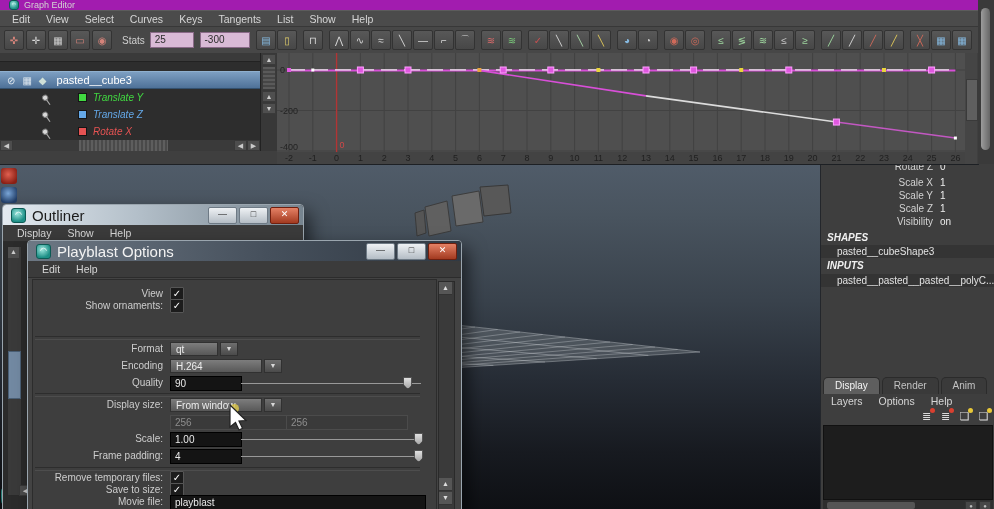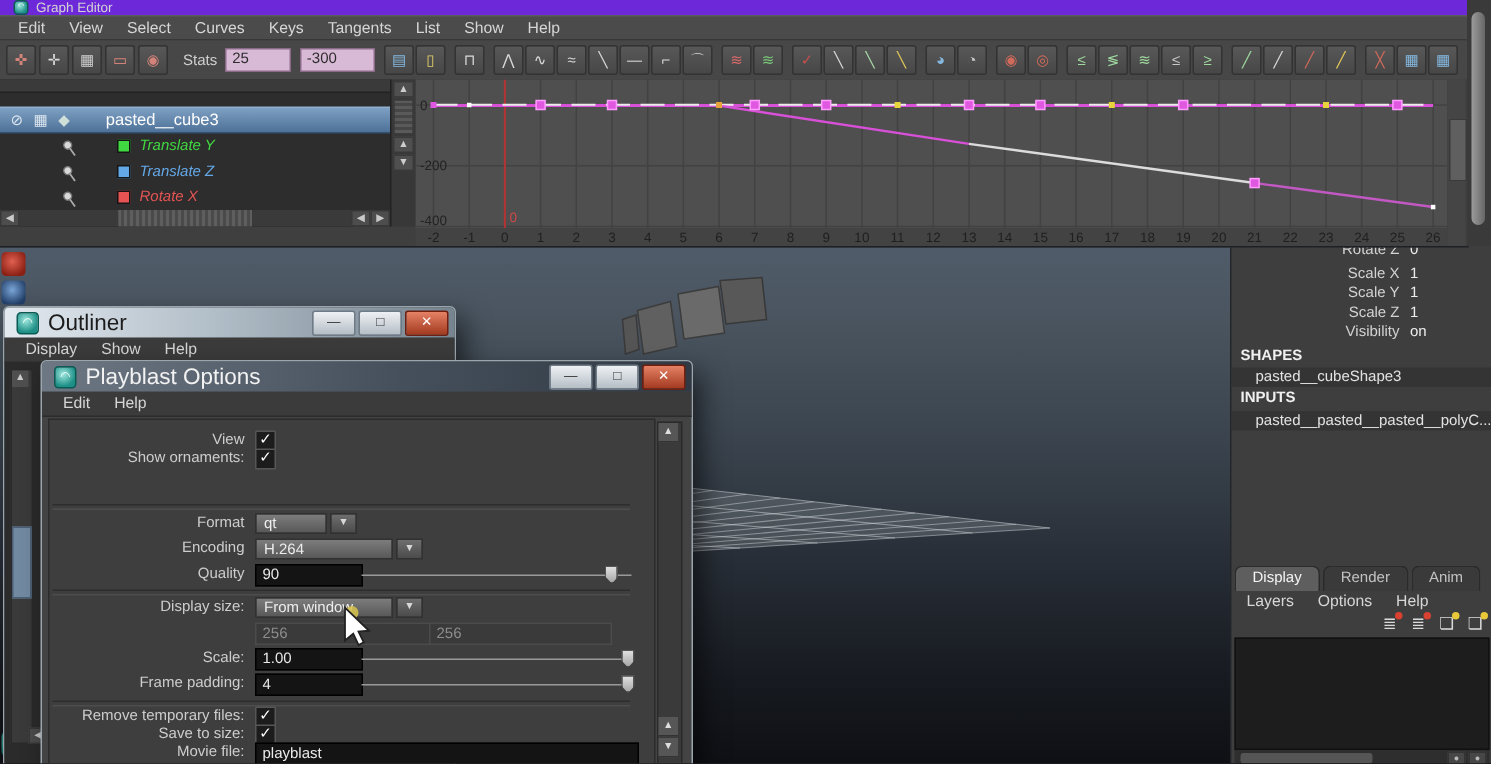--- a/index.html
+++ b/index.html
@@ -19,42 +19,42 @@
   .wtitle{font-size:15px;}
   .wbtns{position:absolute;right:4px;top:2px;display:flex;gap:2px;}
   .wbtn{width:27px;height:15px;border:1px solid #6e7a85;border-radius:2px;
      background:linear-gradient(#eef1f4,#b4bdc5);color:#333;font-size:9px;line-height:13px;text-align:center;}
   .wbtn.close{background:linear-gradient(#e58165,#a23a20);border-color:#701f0e;color:#fff;}
   .wmenubar{height:16px;background:#3b3b3b;border-bottom:1px solid #2c2c2c;display:flex;align-items:center;padding-left:6px;}
   .menu-item{font-size:10.5px;color:#d6d6d6;padding:1px 8px;}
   
   #graph-editor{position:absolute;left:0;top:0;width:978px;height:164px;background:#3f3f3f;
      border-right:1px solid #23262b;border-bottom:1px solid #1d2024;z-index:5;}
-  #ge-title{height:10px;background:#6d28d9;overflow:hidden;display:flex;align-items:center;}
+  #ge-title{height:10px;background:#a21caf;overflow:hidden;display:flex;align-items:center;}
   #ge-title .maya-icon{width:8px;height:8px;margin:0 5px 0 9px;font-size:5px;line-height:7px;}
   #ge-title span.t{color:#d3d3d3;font-size:9px;}
   #ge-menubar{position:absolute;left:0;top:10px;width:100%;height:17px;background:#4b4b4b;
      border-top:1px solid #5c5c5c;border-bottom:1px solid #383838;display:flex;align-items:center;padding-left:4px;box-sizing:border-box;}
   #ge-toolbar{position:absolute;left:0;top:27px;width:100%;height:26px;background:#474747;
      display:flex;align-items:center;padding-left:4px;box-sizing:border-box;}
   #ge-left-tools{display:flex;gap:2px;margin-right:10px;}
   .tbtn{width:18px;height:18px;background:linear-gradient(#585858,#474747);border:1px solid #333;
      border-radius:2px;display:flex;align-items:center;justify-content:center;font-size:10px;flex:0 0 auto;}
   .tgroup{display:flex;gap:1px;margin-right:6px;}
   #ge-tool-groups{display:flex;align-items:center;}
   .stats-label{color:#cfcfcf;font-size:10px;margin-right:5px;}
   .pink-field{height:14px;background:#d9bad6;border:1px solid #8a6a88;color:#2c2c2c;
      font-size:10px;line-height:14px;padding:0 4px;margin-right:6px;}
   
   #ge-tree{position:absolute;left:0;top:53px;width:260px;height:98px;background:#2d2d2d;overflow:hidden;}
   #ge-tree .tophdr{height:8px;background:#3a3a3a;border-bottom:1px solid #222;}
   #ge-selrow{position:absolute;left:0;top:18px;width:100%;height:16px;
      background:linear-gradient(#7d9fc2,#4e7198);display:flex;align-items:center;border-top:1px solid #8fb0cf;border-bottom:1px solid #33506e;}
   #ge-selrow .sicon{color:#dce6ee;font-size:10px;margin-left:7px;}
-  #ge-selrow .node-label{color:#fff;font-size:11px;margin-left:24px;}
+  #ge-selrow .node-label{color:#fff;font-size:11px;margin-left:10px;}
   .chrow{position:absolute;left:0;height:13px;display:flex;align-items:center;}
   .chrow .pin{margin-left:40px;width:12px;height:12px;}
   .chrow .swatch{width:7px;height:7px;border:1px solid #151515;margin-left:26px;}
   .chrow .chlabel{font-size:10px;font-style:italic;margin-left:6px;}
   #ge-tree-hscroll{position:absolute;left:0;top:87px;width:260px;height:11px;background:#2c2c2c;display:flex;}
   .sbtn{width:13px;height:11px;background:#4d4d4d;border:1px solid #383838;color:#c9c9c9;
      font-size:7px;line-height:10px;text-align:center;box-sizing:border-box;}
   #ge-tree-hscroll .track{flex:1;background:#3a3a3a;position:relative;}
   #ge-tree-hscroll .thumb{position:absolute;left:30%;width:40%;top:0;height:100%;
      background:#555 repeating-linear-gradient(90deg,#5e5e5e 0 2px,#4a4a4a 2px 4px);}
@@ -104,21 +104,21 @@
   .psep{position:absolute;left:2px;right:16px;height:2px;border-top:1px solid #2d2d2d;border-bottom:1px solid #4d4d4d;}
   #pb-vscroll{position:absolute;left:410px;top:40px;width:15px;height:227px;background:#3a3a3a;border:1px solid #2a2a2a;}
   #pb-vscroll .vbtn{width:13px;height:12px;background:#565656;color:#ddd;font-size:7px;line-height:11px;text-align:center;border-bottom:1px solid #333;}
   #pb-vscroll .b2{position:absolute;left:0;width:13px;}
   
   #channel-box{position:absolute;left:820px;top:164px;width:174px;height:345px;background:#3e3e3e;
      border-left:1px solid #23262b;z-index:4;overflow:hidden;}
   .cbrow{position:absolute;left:0;width:100%;height:13px;}
   .cbrow .albl{position:absolute;left:0;width:112px;text-align:right;font-size:10px;color:#d2d2d2;}
   .cbrow .aval{position:absolute;left:119px;font-size:10px;color:#ededed;}
-  .cbhdr{position:absolute;left:6px;font-size:10px;font-weight:bold;color:#f0f0f0;}
+  .cbhdr{position:absolute;left:6px;font-size:10px;font-weight:bold;color:#f0f0f0;font-style:italic;}
   .cbname{position:absolute;left:0;width:100%;height:13px;background:#343434;font-size:10px;color:#e2e2e2;
      text-indent:16px;line-height:13px;}
   #cb-tabs{position:absolute;left:2px;top:213px;display:flex;gap:2px;}
   .tab{height:16px;padding:0 11px;font-size:10px;color:#c2c2c2;background:#3a3a3a;border:1px solid #2b2b2b;
      border-bottom:none;border-radius:5px 5px 0 0;line-height:16px;}
   .tab.active{background:#5e5e5e;color:#f5f5f5;}
   #cb-menu{position:absolute;left:2px;top:230px;height:14px;display:flex;}
   #cb-icons{position:absolute;right:4px;top:245px;height:16px;display:flex;gap:4px;}
   .licon{position:relative;width:15px;height:14px;color:#dadada;font-size:11px;line-height:14px;text-align:center;}
   .licon .dot{position:absolute;right:-1px;top:-1px;width:5px;height:5px;border-radius:50%;}

